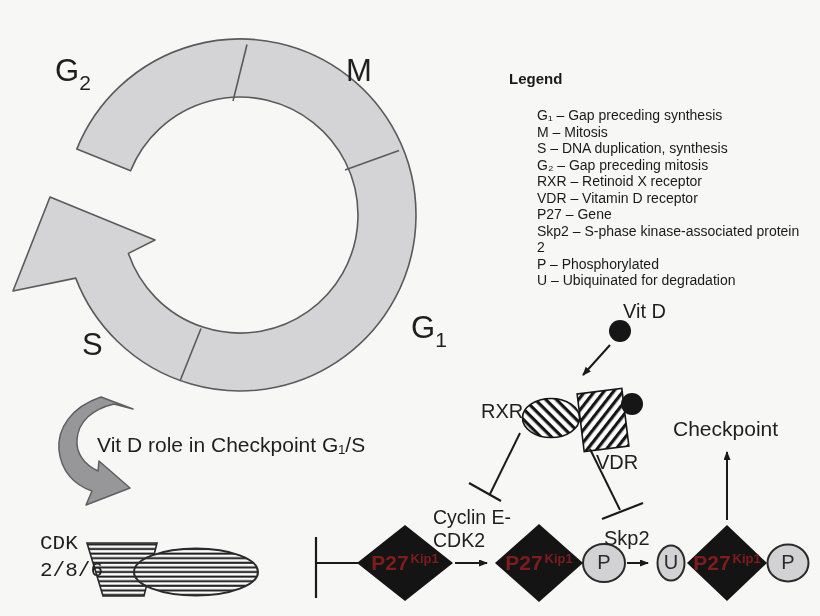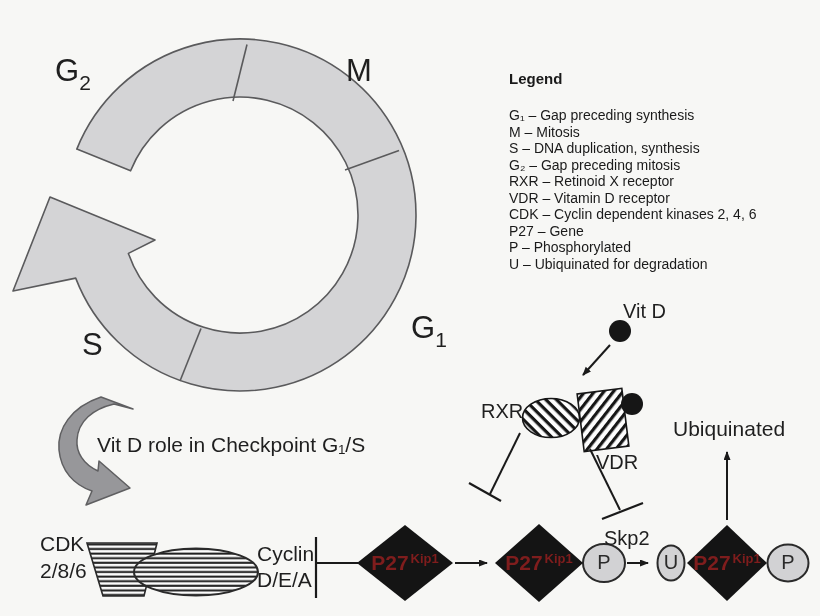--- a/index.html
+++ b/index.html
@@ -13,21 +13,21 @@
   .lbl{position:absolute;white-space:nowrap;color:#1f1f1f;}
   .cyc{font-size:31px;}
   .cyc-sub{font-size:21px;position:relative;top:9px;}
   .caption{font-size:21px;}
   .node-label{font-size:20px;}
   .two-line{line-height:23px;font-size:19.5px;white-space:pre;}
   .cdk-lines{font-size:21px;line-height:27px;}
   .cyclin-lines{font-size:21px;line-height:26px;}
   .legend{position:absolute;left:509px;top:70px;width:300px;}
   .legend-title{font-size:15px;font-weight:700;margin-bottom:20px;}
-  .legend-item{font-size:14px;line-height:16.5px;}
+  .legend-item{font-size:14px;line-height:16.5px;margin-left:28px;}
   .p27-label{position:absolute;transform:translate(-50%,-50%);color:#7f1d1d;font-weight:700;font-size:21px;}
   .kip-sup{font-size:13px;position:relative;top:-7px;margin-left:2px;font-weight:700;}
   .circ-letter{position:absolute;transform:translate(-50%,-52%);font-size:20px;color:#2a2a2a;}
   .degr{font-size:21px;}
 </style>
 </head>
 <body>
 
 <div class="stage">
 
@@ -95,44 +95,41 @@
   <div class="lbl cyc" style="left:82px;top:327px;">S</div>
 
   <div class="legend">
     <div class="legend-title">Legend</div>
     <div class="legend-item">G₁ – Gap preceding synthesis</div>
     <div class="legend-item">M – Mitosis</div>
     <div class="legend-item">S – DNA duplication, synthesis</div>
     <div class="legend-item">G₂ – Gap preceding mitosis</div>
     <div class="legend-item">RXR – Retinoid X receptor</div>
     <div class="legend-item">VDR – Vitamin D receptor</div>
-    <div class="legend-item">CDK – Cyclin dependent kinases 2, 4, 6</div>
     <div class="legend-item">P27 – Gene</div>
+    <div class="legend-item">Skp2 – S-phase kinase-associated protein 2</div>
     <div class="legend-item">P – Phosphorylated</div>
     <div class="legend-item">U – Ubiquinated for degradation</div>
   </div>
 
   <div class="lbl caption" style="left:97px;top:433px;">Vit D role in Checkpoint G₁/S</div>
 
   <div class="lbl node-label" style="left:623px;top:300px;">Vit D</div>
   <div class="lbl node-label" style="left:481px;top:400px;">RXR</div>
   <div class="lbl node-label" style="left:596px;top:451px;">VDR</div>
   <div class="lbl node-label" style="left:604px;top:527px;">Skp2</div>
-  <div class="lbl degr" style="left:673px;top:417px;">Ubiquinated</div>
+  <div class="lbl degr" style="left:673px;top:417px;">Checkpoint</div>
 
+  <div class="lbl two-line" style="left:433px;top:506px;"><span style="display:block">Cyclin E-</span><span style="display:block">CDK2</span></div>
 
-  <div class="lbl cdk-lines" style="left:40px;top:530px;">
+  <div class="lbl cdk-lines" style="left:40px;top:530px;font-family:Liberation Mono, monospace;">
       <span style="display:block">CDK</span>
       <span style="display:block">2/8/6</span>
     </div>
 
-  <div class="lbl cyclin-lines" style="left:257px;top:541px;">
-      <span style="display:block">Cyclin</span>
-      <span style="display:block">D/E/A</span>
-    </div>
 
   <div class="p27-label" style="left:405px;top:563px;"><span>P27</span><span class="kip-sup">Kip1</span></div>
   <div class="p27-label" style="left:539px;top:563px;"><span>P27</span><span class="kip-sup">Kip1</span></div>
   <div class="p27-label" style="left:727px;top:563px;"><span>P27</span><span class="kip-sup">Kip1</span></div>
 
   <div class="circ-letter" style="left:604px;top:563px;">P</div>
   <div class="circ-letter" style="left:671px;top:563px;">U</div>
   <div class="circ-letter" style="left:788px;top:563px;">P</div>
 
 </div>

